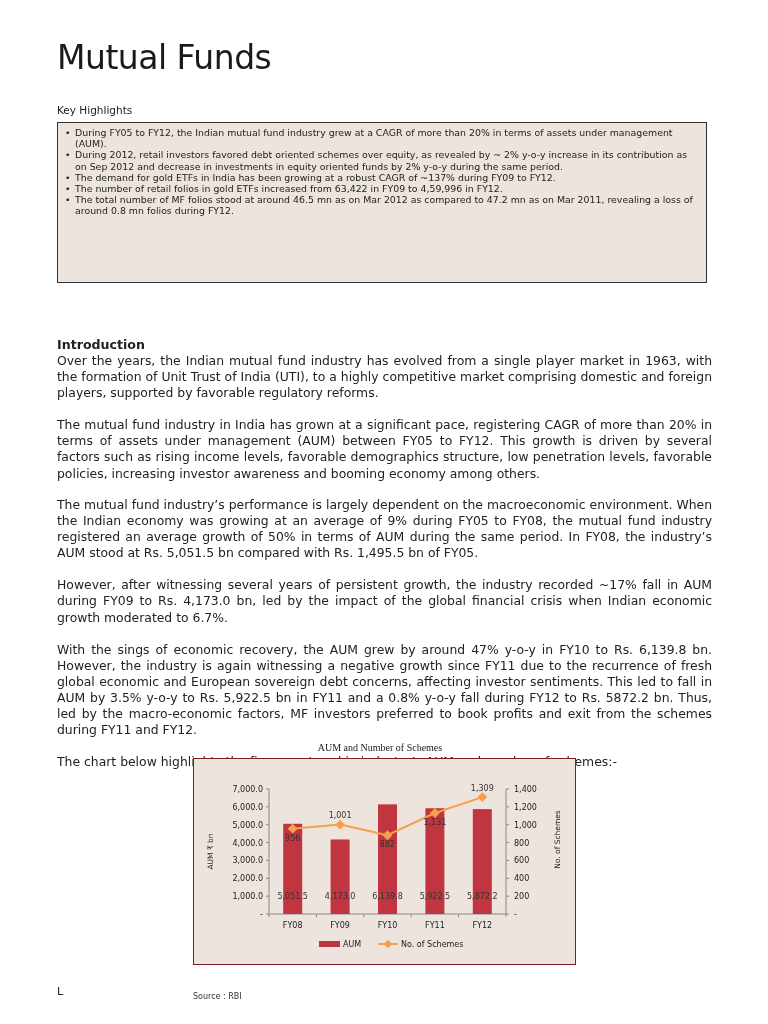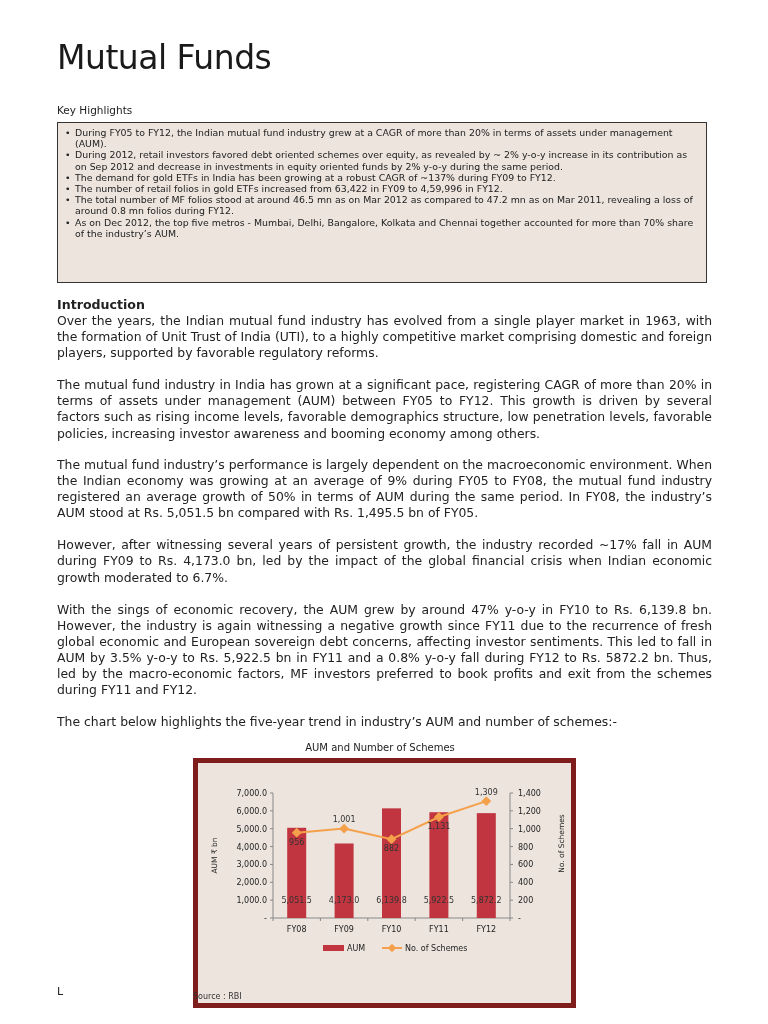--- a/index.html
+++ b/index.html
@@ -7,44 +7,43 @@
          font-family: "DejaVu Sans", sans-serif; color: #1a1a1a; }
   .title { position: absolute; left: 57px; top: 38px; font-size: 33px; font-weight: normal;
            font-family: "DejaVu Sans", sans-serif; letter-spacing: -0.5px; color: #1a1a1a; margin: 0; }
   .kh-label { position: absolute; left: 57px; top: 104px; font-size: 10.5px; color: #222; }
   .kh-box { position: absolute; left: 57px; top: 122px; width: 650px; height: 161px;
             background: #ece4dd; border: 1px solid #333; box-sizing: border-box;
             padding: 4px 8px 4px 6px; }
   .kh-box ul { margin: 0; padding: 0; list-style: none; }
   .kh-box li { font-size: 9.4px; line-height: 11.2px; padding-left: 11px; position: relative; color: #222; }
   .kh-box li::before { content: "\2022"; position: absolute; left: 1px; top: 0; }
-  .body { position: absolute; left: 57px; width: 655px; font-size: 12.4px; line-height: 16.1px; color: #222; }
+  .body { position: absolute; left: 57px; width: 655px; font-size: 12.4px; line-height: 16.1px; color: #222; margin-top: 40px; }
   .body p { margin: 0 0 16px 0; text-align: justify; }
   .body h3 { margin: 0; font-size: 12.6px; font-weight: bold; line-height: 16px; }
-  .chart-title { position: absolute; left: 170px; top: 742px; width: 420px; text-align: center; font-size: 10px; color: #222; }
-  .chart-box { position: absolute; left: 193px; top: 758px; width: 383px; height: 250px;
-               background: #ece4dd; border: 5px solid #7f1d1d; box-sizing: border-box; }
+  .chart-title { position: absolute; left: 170px; top: 742px; width: 420px; text-align: center; font-size: 10px; color: #222; font-family: Liberation Serif, serif; }
+  .chart-box { position: absolute; left: 193px; top: 758px; width: 383px; height: 207px;
+               background: #ece4dd; border: 1px solid #7f1d1d; box-sizing: border-box; }
   .source { position: absolute; left: 193px; top: 992px; font-size: 8px; color: #333; }
   .page-mark { position: absolute; left: 57px; top: 985px; font-size: 11px; color: #222; }
   svg text { font-family: "DejaVu Sans", sans-serif; }
 </style>
 </head>
 <body>
 
 <h1 class="title">Mutual Funds</h1>
 
 <div class="kh-label">Key Highlights</div>
 <div class="kh-box">
   <ul id="kh-list">
       <li>During FY05 to FY12, the Indian mutual fund industry grew at a CAGR of more than 20% in terms of assets under management (AUM).</li>
       <li>During 2012, retail investors favored debt oriented schemes over equity, as revealed by ~ 2% y-o-y increase in its contribution as on Sep 2012 and decrease in investments in equity oriented funds by 2% y-o-y during the same period.</li>
       <li>The demand for gold ETFs in India has been growing at a robust CAGR of ~137% during FY09 to FY12.</li>
       <li>The number of retail folios in gold ETFs increased from 63,422 in FY09 to 4,59,996 in FY12.</li>
       <li>The total number of MF folios stood at around 46.5 mn as on Mar 2012 as compared to 47.2 mn as on Mar 2011, revealing a loss of around 0.8 mn folios during FY12.</li>
-      <li>As on Dec 2012, the top five metros - Mumbai, Delhi, Bangalore, Kolkata and Chennai together accounted for more than 70% share of the industry’s AUM.</li>
     </ul>
 </div>
 
 <div class="body" style="top:297px;">
   <h3>Introduction</h3>
   <p>Over the years, the Indian mutual fund industry has evolved from a single player market in 1963, with the formation of Unit Trust of India (UTI), to a highly competitive market comprising domestic and foreign players, supported by favorable regulatory reforms.</p>
   <p>The mutual fund industry in India has grown at a significant pace, registering CAGR of more than 20% in terms of assets under management (AUM) between FY05 to FY12. This growth is driven by several factors such as rising income levels, favorable demographics structure, low penetration levels, favorable policies, increasing investor awareness and booming economy among others.</p>
 </div>
 
 <div class="body" style="top:457px;">

